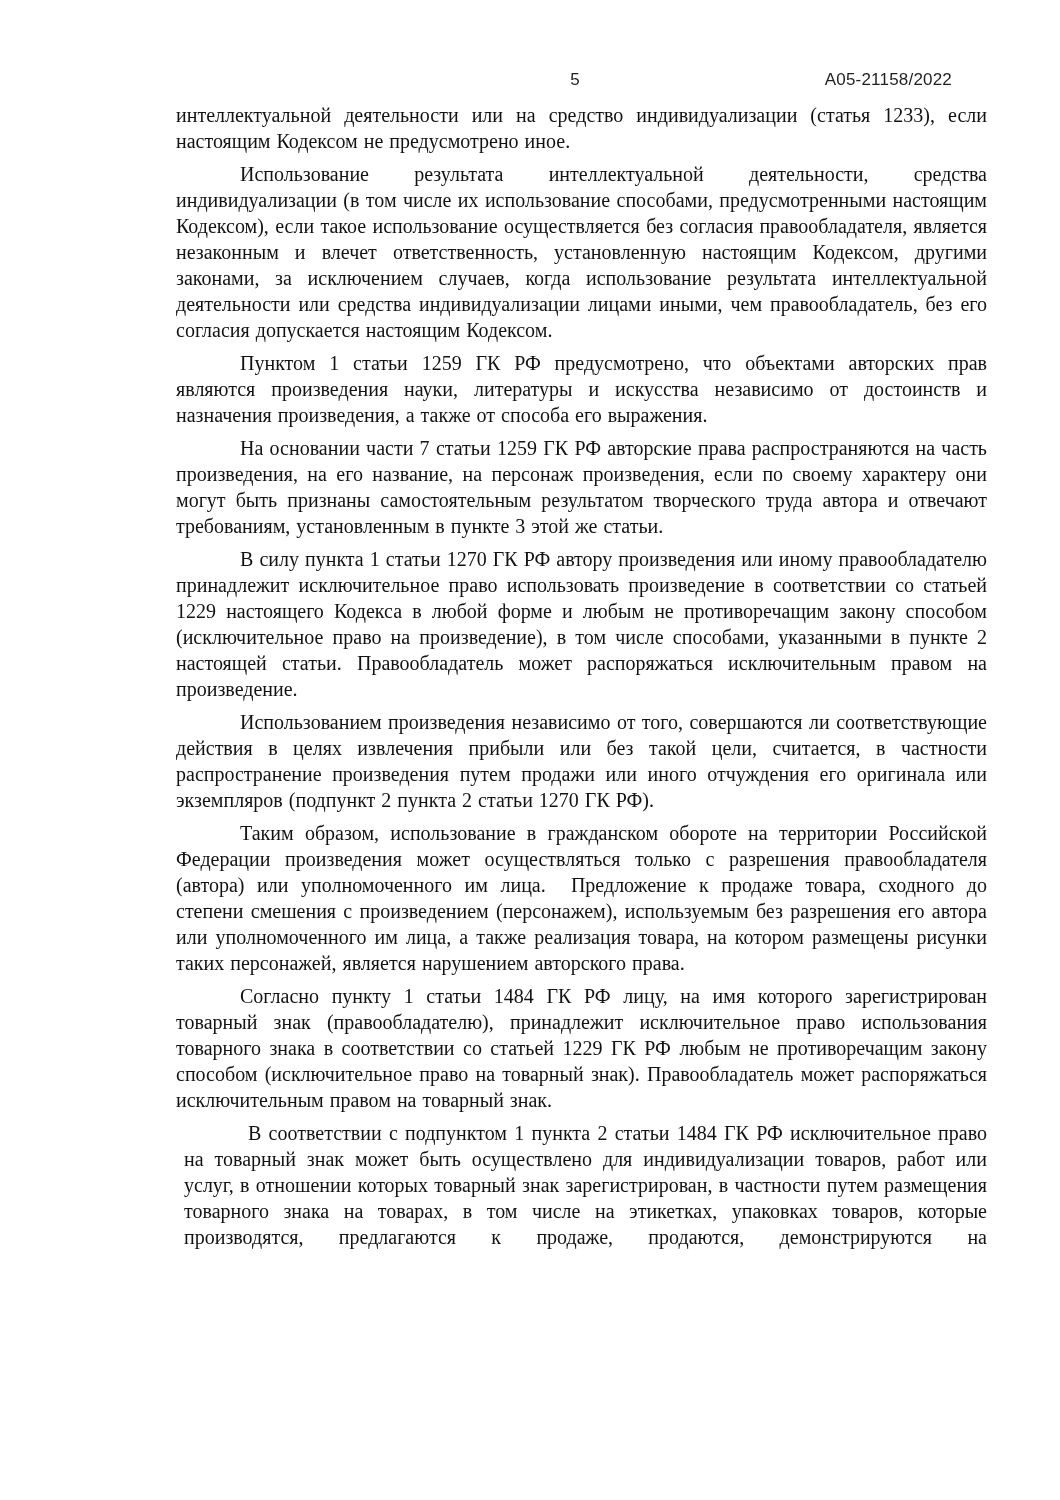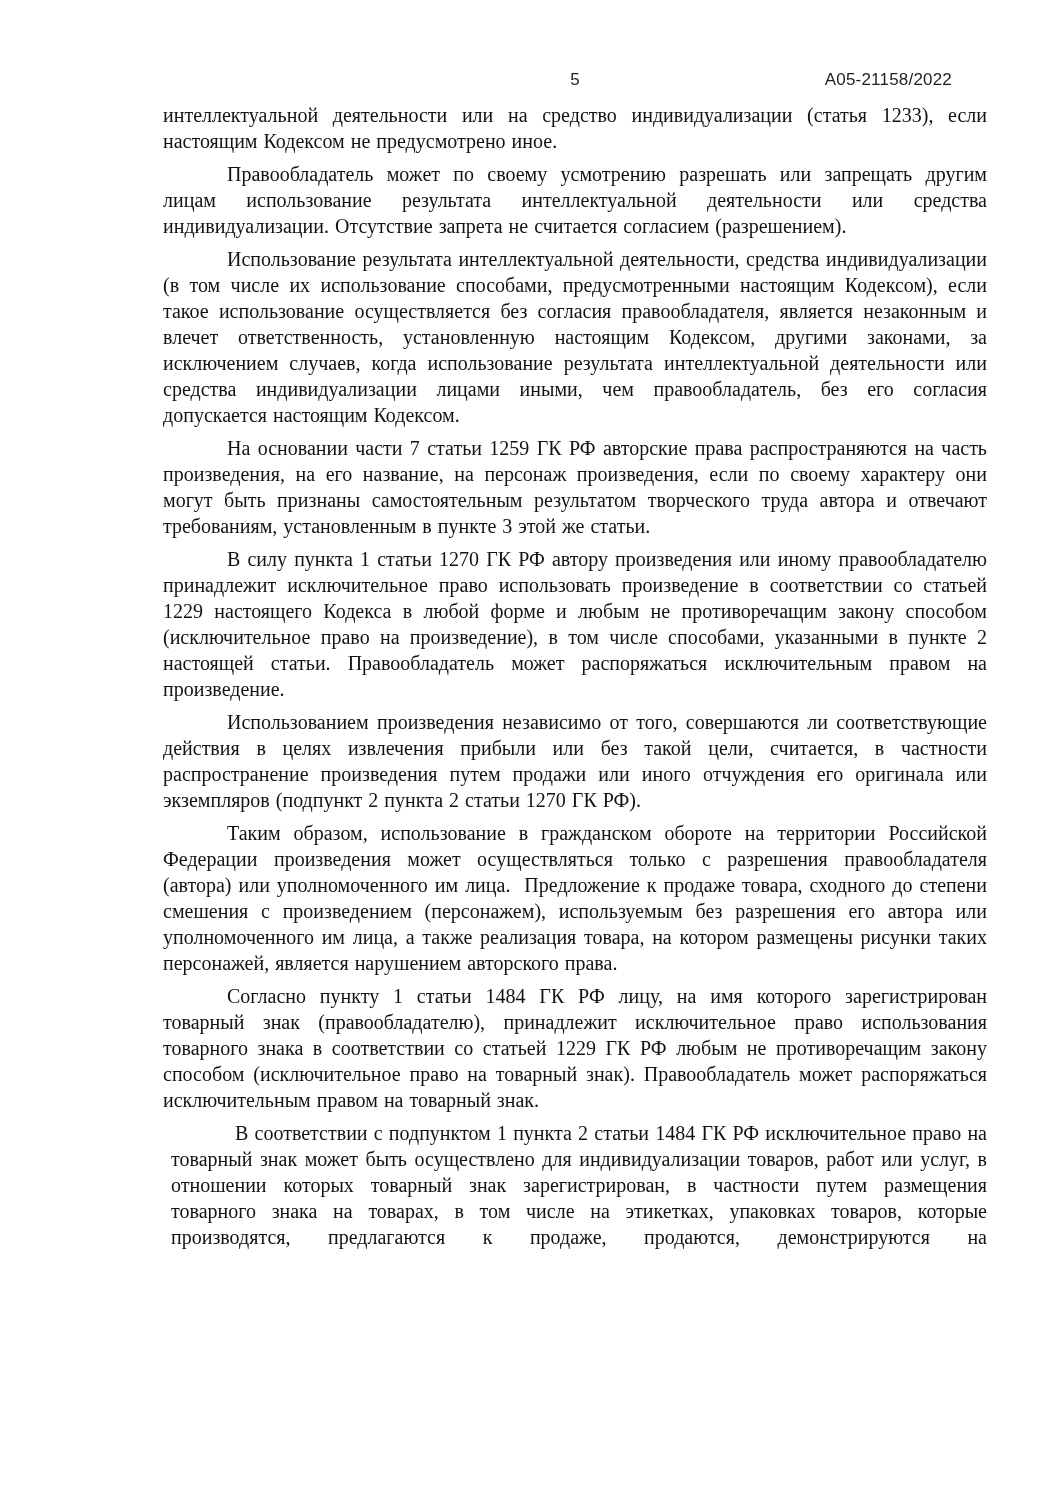--- a/index.html
+++ b/index.html
@@ -32,21 +32,21 @@
   }
   .case-number {
     position: absolute;
     right: 35px;
     top: 0;
     letter-spacing: 0.2px;
   }
   .page-body {
     position: absolute;
     top: 102px;
-    left: 163px;
+    left: 176px;
     right: 73px;
     font-family: "Liberation Serif", "DejaVu Serif", serif;
     font-size: 20px;
     line-height: 26px;
     color: #121212;
     text-align: justify;
   }
   .page-body p {
     margin: 0 0 7px 0;
     text-indent: 64px;
@@ -63,22 +63,22 @@
 </head>
 <body>
 
 <div class="page">
   <div class="page-header">
     <span class="page-number">5</span>
     <span class="case-number">А05-21158/2022</span>
   </div>
   <div class="page-body" id="doc-body">
       <p class="no-indent">интеллектуальной деятельности или на средство индивидуализации (статья 1233), если настоящим Кодексом не предусмотрено иное.</p>
-      <p>Правообладатель может по своему усмотрению разрешать или запрещать другим лицам использование результата интеллектуальной деятельности или средства индивидуализации. Отсутствие запрета не считается согласием (разрешением).</p>
       <p>Использование результата интеллектуальной деятельности, средства индивидуализации (в том числе их использование способами, предусмотренными настоящим Кодексом), если такое использование осуществляется без согласия правообладателя, является незаконным и влечет ответственность, установленную настоящим Кодексом, другими законами, за исключением случаев, когда использование результата интеллектуальной деятельности или средства индивидуализации лицами иными, чем правообладатель, без его согласия допускается настоящим Кодексом.</p>
+      <p>Пунктом 1 статьи 1259 ГК РФ предусмотрено, что объектами авторских прав являются произведения науки, литературы и искусства независимо от достоинств и назначения произведения, а также от способа его выражения.</p>
       <p>На основании части 7 статьи 1259 ГК РФ авторские права распространяются на часть произведения, на его название, на персонаж произведения, если по своему характеру они могут быть признаны самостоятельным результатом творческого труда автора и отвечают требованиям, установленным в пункте 3 этой же статьи.</p>
       <p>В силу пункта 1 статьи 1270 ГК РФ автору произведения или иному правообладателю принадлежит исключительное право использовать произведение в соответствии со статьей 1229 настоящего Кодекса в любой форме и любым не противоречащим закону способом (исключительное право на произведение), в том числе способами, указанными в пункте 2 настоящей статьи. Правообладатель может распоряжаться исключительным правом на произведение.</p>
       <p>Использованием произведения независимо от того, совершаются ли соответствующие действия в целях извлечения прибыли или без такой цели, считается, в частности распространение произведения путем продажи или иного отчуждения его оригинала или экземпляров (подпункт 2 пункта 2 статьи 1270 ГК РФ).</p>
       <p>Таким образом, использование в гражданском обороте на территории Российской Федерации произведения может осуществляться только с разрешения правообладателя (автора) или уполномоченного им лица.&nbsp; Предложение к продаже товара, сходного до степени смешения с произведением (персонажем), используемым без разрешения его автора или уполномоченного им лица, а также реализация товара, на котором размещены рисунки таких персонажей, является нарушением авторского права.</p>
       <p>Согласно пункту 1 статьи 1484 ГК РФ лицу, на имя которого зарегистрирован товарный знак (правообладателю), принадлежит исключительное право использования товарного знака в соответствии со статьей 1229 ГК РФ любым не противоречащим закону способом (исключительное право на товарный знак). Правообладатель может распоряжаться исключительным правом на товарный знак.</p>
       <p class="justify-last">В соответствии с подпунктом 1 пункта 2 статьи 1484 ГК РФ исключительное право на товарный знак может быть осуществлено для индивидуализации товаров, работ или услуг, в отношении которых товарный знак зарегистрирован, в частности путем размещения товарного знака на товарах, в том числе на этикетках, упаковках товаров, которые производятся, предлагаются к продаже, продаются, демонстрируются на</p>
     </div>
 </div>
 
 </body></html>

